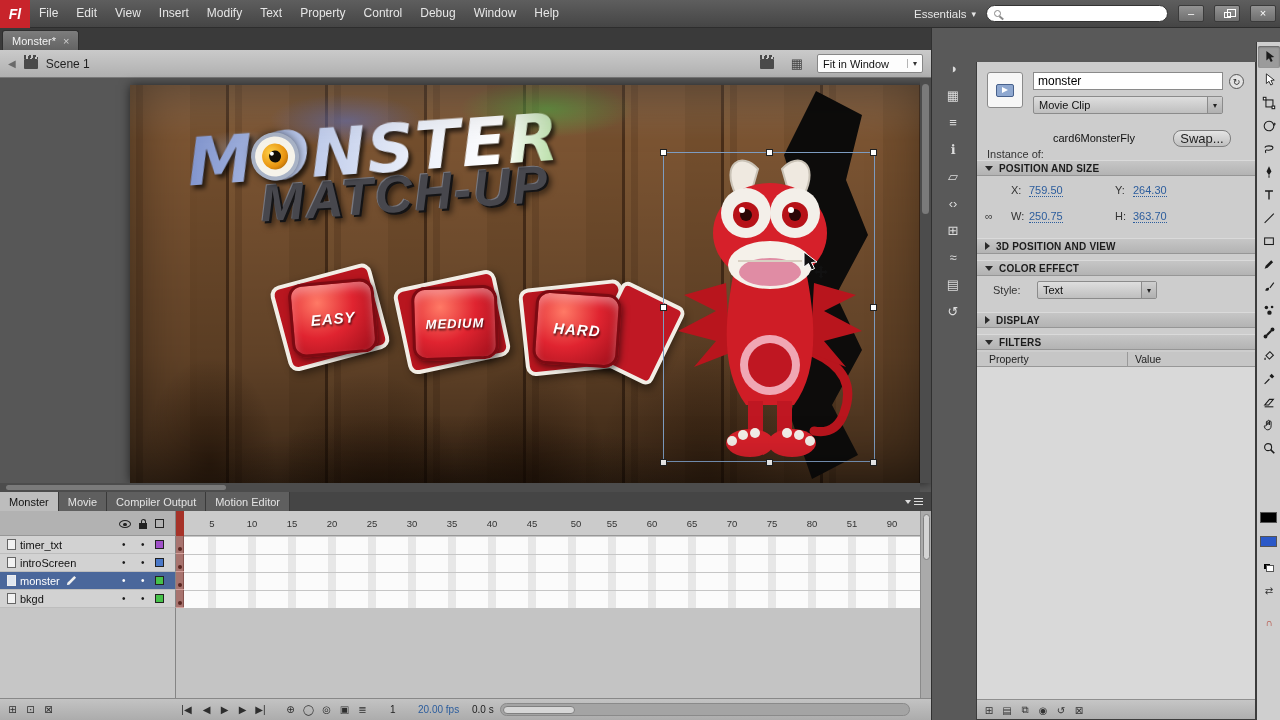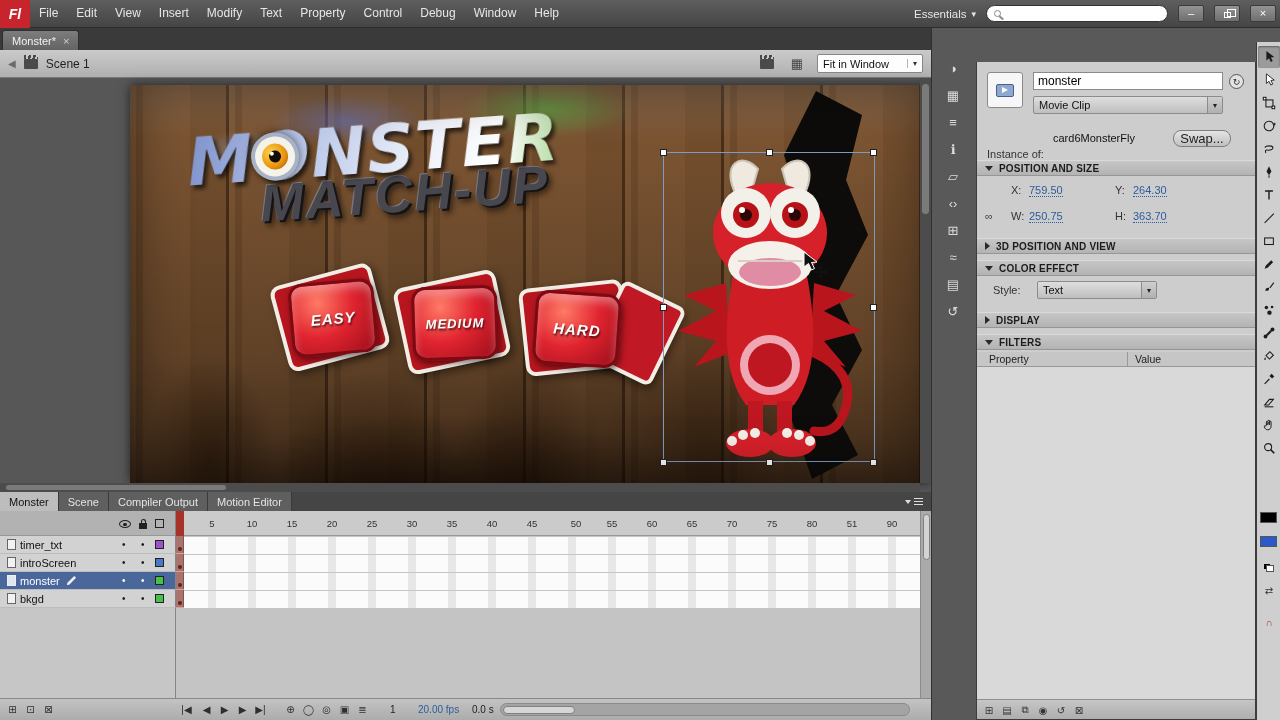--- a/index.html
+++ b/index.html
@@ -369,21 +369,21 @@
       <span class="sb-thumb" style="left:2px;top:6px;width:7px;height:130px"></span>
     </div>
     <div class="abs sb-track" style="left:0;top:405px;width:920px;height:9px">
       <span class="sb-thumb" style="left:6px;top:2px;width:220px;height:5px"></span>
     </div>
   </div>
 
   <div class="abs" id="timeline">
     <div id="tl-tabs">
       <div class="ttab active">Monster</div>
-      <div class="ttab">Scene</div>
+      <div class="ttab">Movie</div>
       <div class="ttab">Compiler Output</div>
       <div class="ttab">Motion Editor</div>
       <div style="margin-left:auto;display:flex;align-items:center;height:19px;padding-right:6px">
         <span class="pmenu"></span>
       </div>
     </div>
 
     <div id="lhdr">
       <span class="ic-eye" style="left:119px;top:9px"></span>
       <span class="ic-lock" style="left:139px;top:12px"></span>

